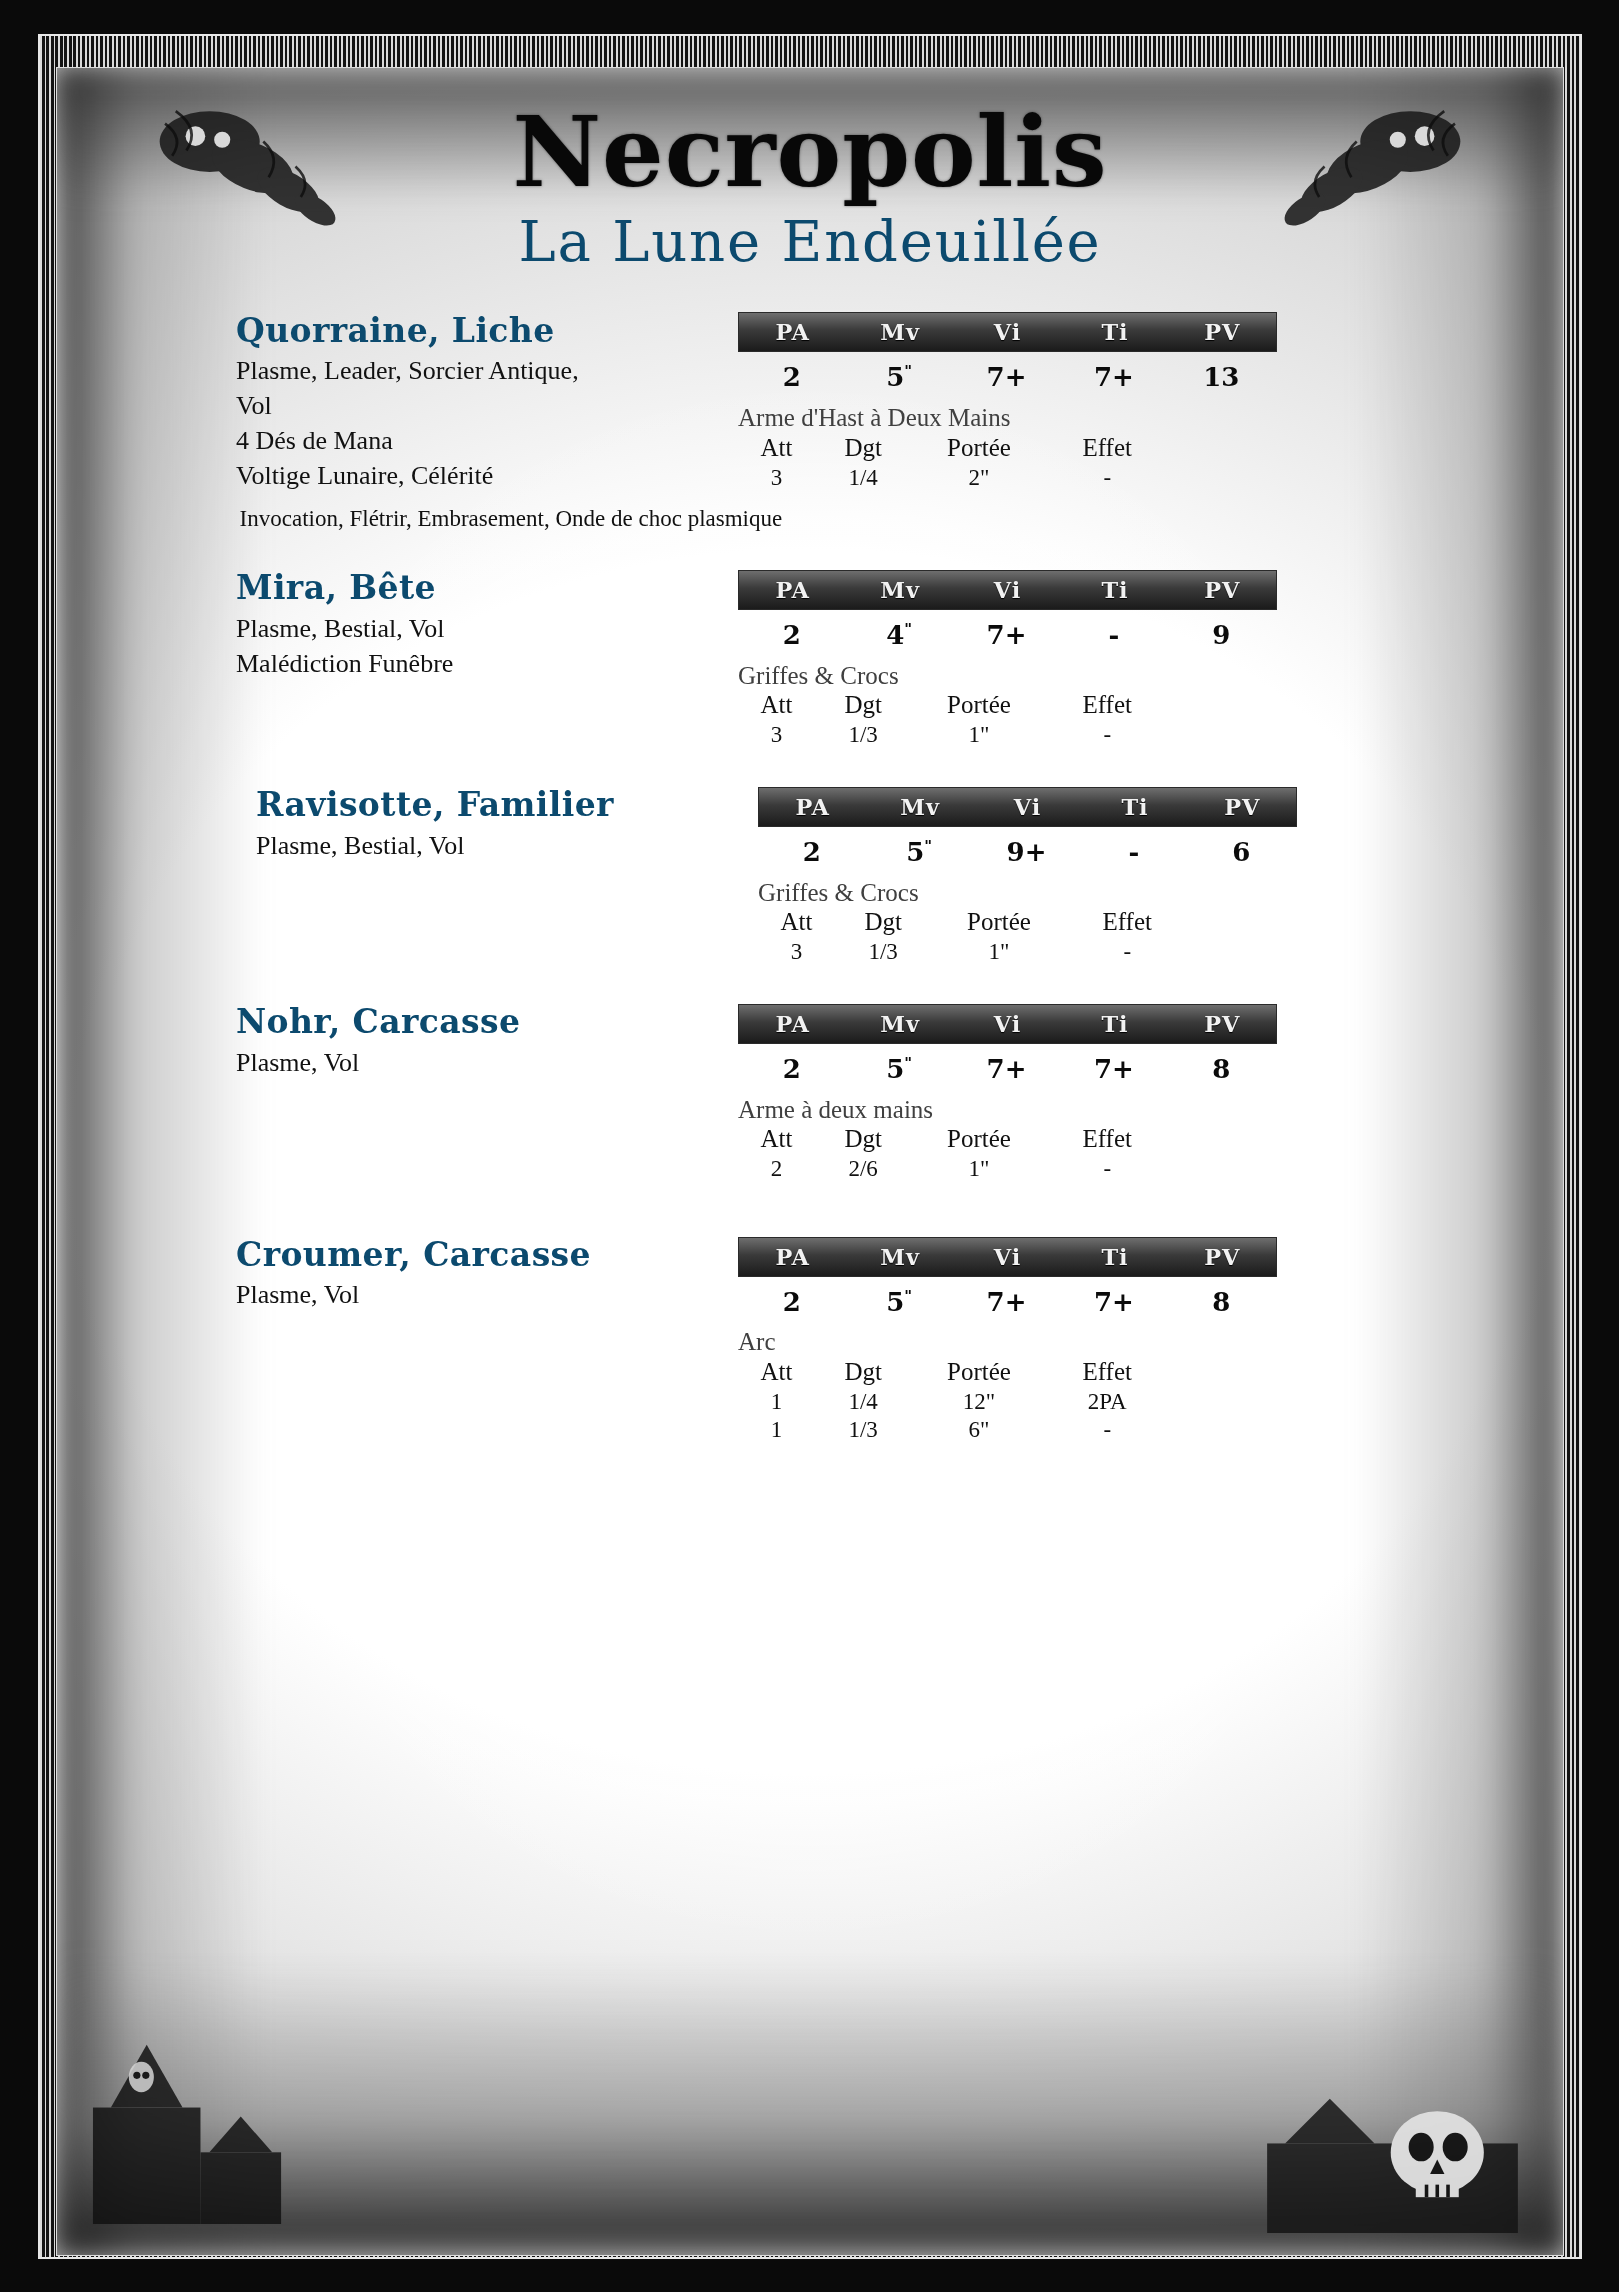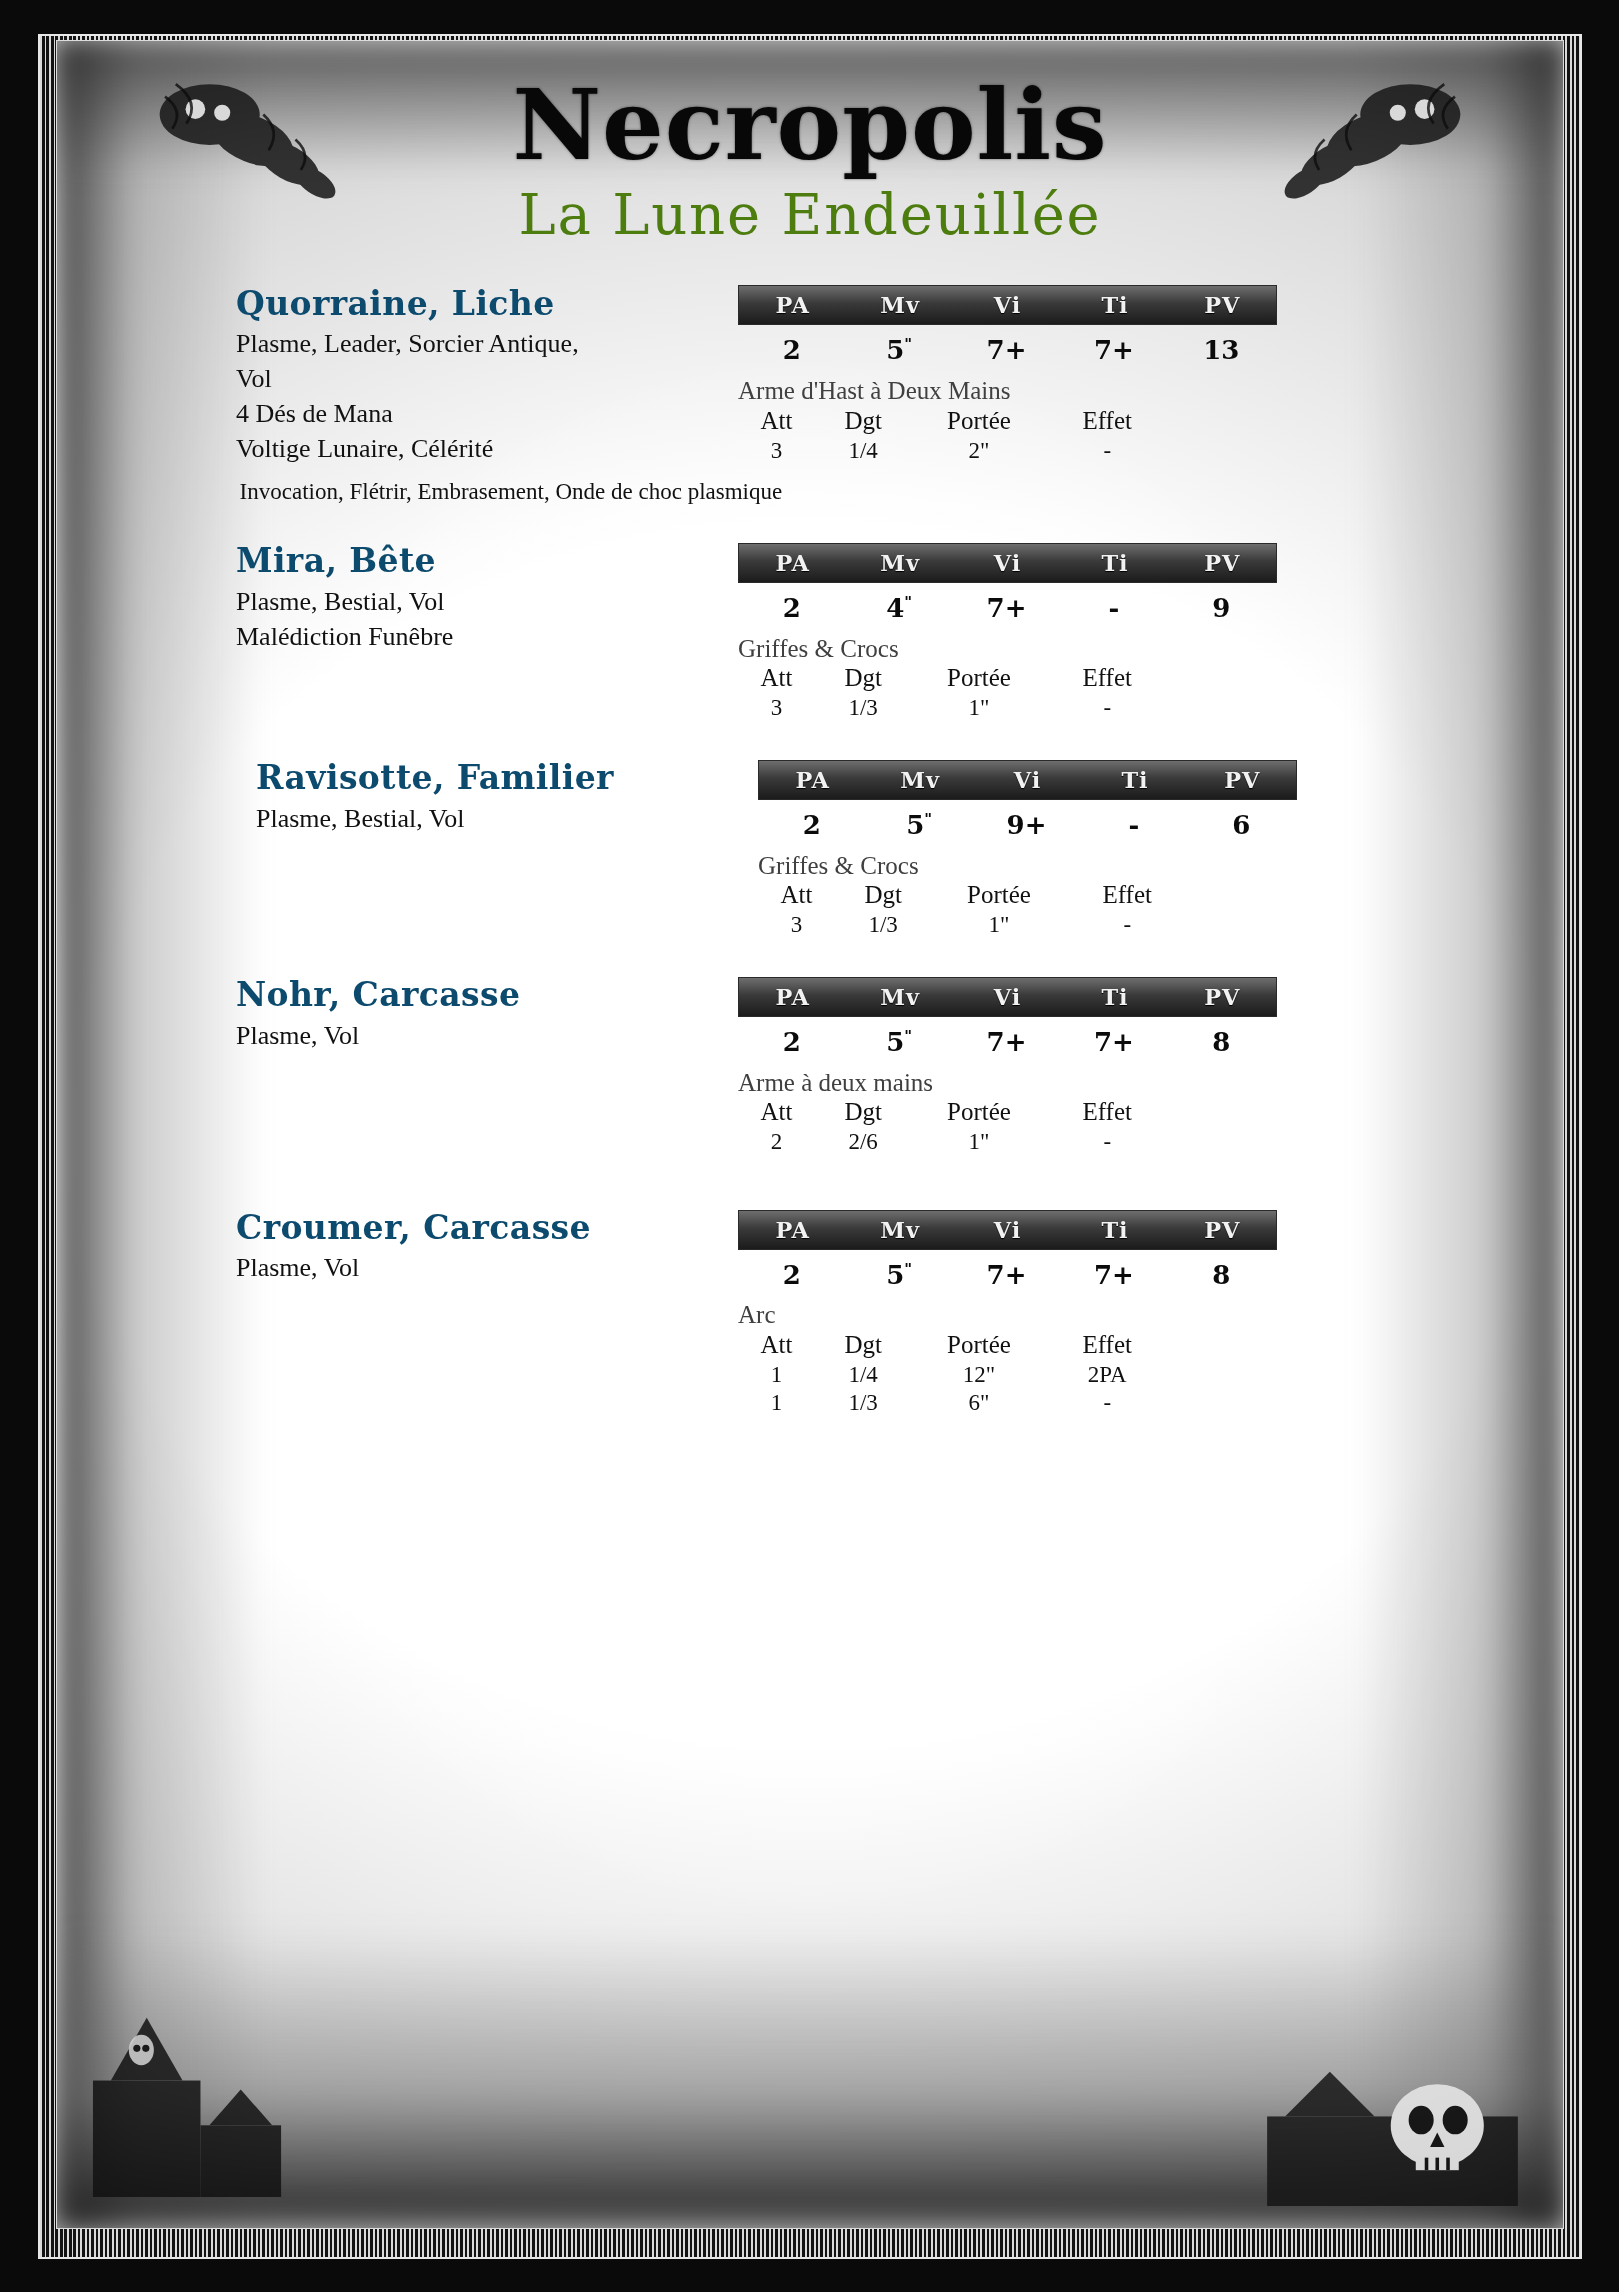--- a/index.html
+++ b/index.html
@@ -26,21 +26,21 @@
     position: absolute;
     left: 38px; top: 34px;
     width: 1544px; height: 2225px;
     border: 2.7px solid #e8e8e8;
     box-sizing: border-box;
     background:
       repeating-linear-gradient(90deg, rgba(255,255,255,0.85) 0px, rgba(255,255,255,0.85) 1.8px, rgba(20,20,20,0.85) 1.8px, rgba(20,20,20,0.85) 4.5px);
   }
   .frame-inner {
     position: absolute;
-    left: 56px; top: 40px;
+    left: 56px; top: 67px;
     width: 1508px; height: 2189px;
     background: #fbfbfb;
     box-sizing: border-box;
     border: 1.8px solid #dcdcdc;
     overflow: hidden;
   }
 
   
   .smoke {
     position: absolute;
@@ -107,21 +107,21 @@
     line-height: 1.0;
     color: #080808;
     letter-spacing: 0.9px;
     text-shadow: 0 0 2.7px rgba(0,0,0,0.5);
   }
   .subtitle {
     font-family: "DejaVu Serif", serif;
     font-size: 56px;
     line-height: 1.0;
     margin-top: 12.5px;
-    color: #4d7c0f;
+    color: #0c4a6e;
     letter-spacing: 1.8px;
   }
 
   
   .content {
     position: relative;
     z-index: 5;
     margin-top: 41px;
     padding: 0 107px 0 179px;
   }

